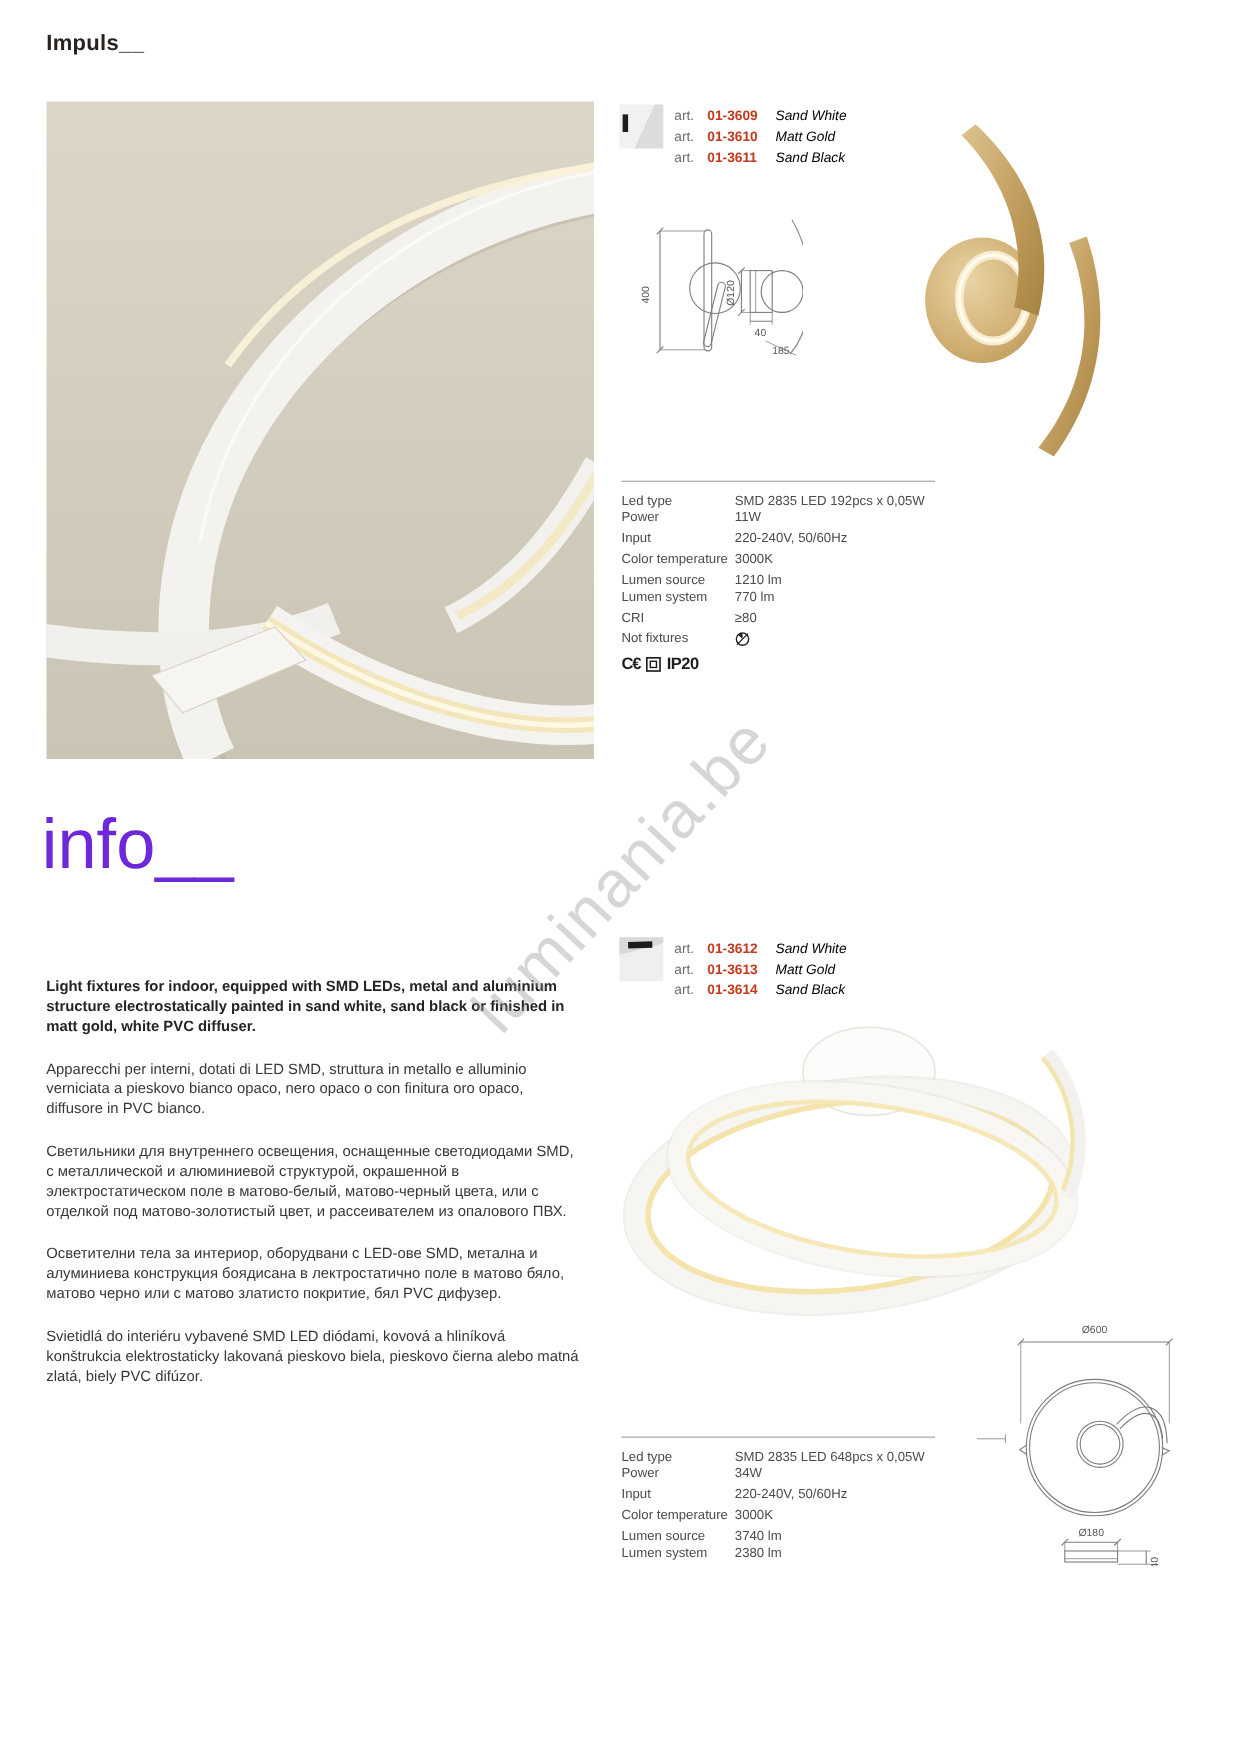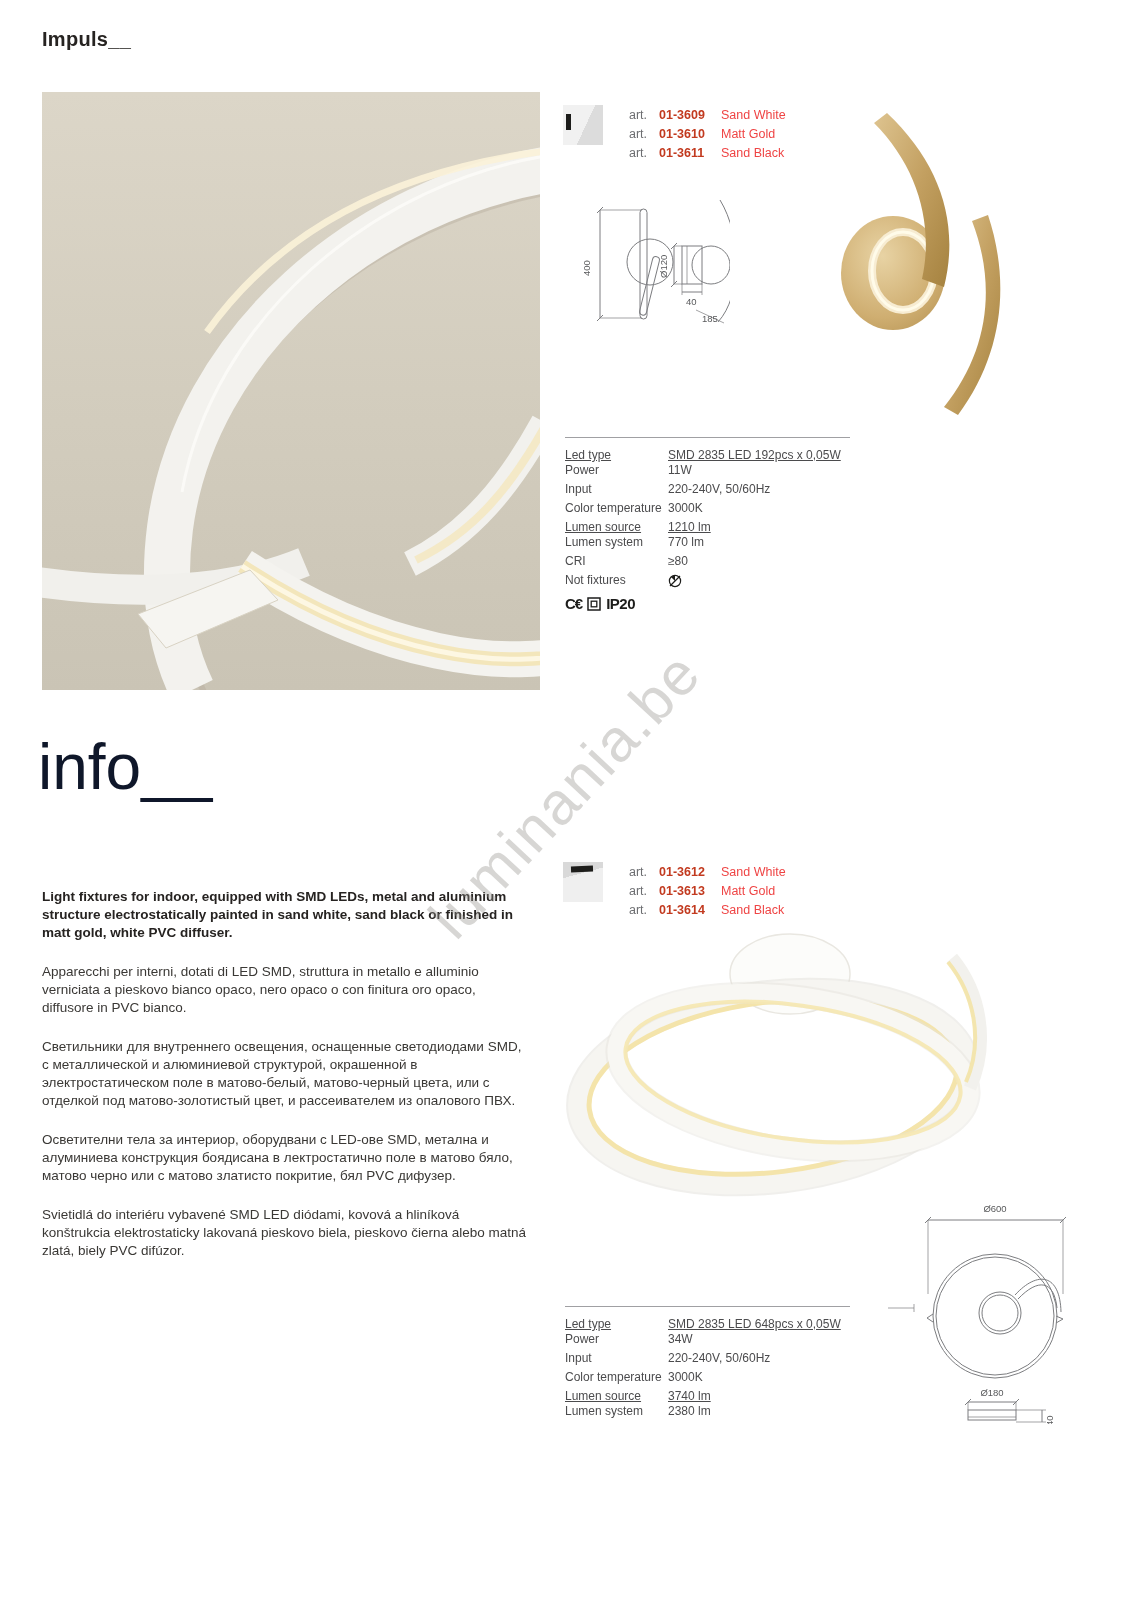--- a/index.html
+++ b/index.html
@@ -9,51 +9,51 @@
   
   .brand{position:absolute;left:42px;top:28px;font-size:20px;font-weight:700;
          color:#262321;letter-spacing:.3px;}
   .page-num{position:absolute;left:42px;top:1532px;font-size:22px;font-weight:600;color:#262321;}
   .site{position:absolute;right:41px;top:1545px;font-size:11px;color:#a8a8a8;}
 
   
   .photo-main{position:absolute;left:42px;top:92px;width:498px;height:598px;overflow:hidden;}
 
   
-  .art-block{position:absolute;display:flex;gap:26px;align-items:flex-start;margin-top:10px;}
+  .art-block{position:absolute;display:flex;gap:10px;align-items:flex-start;}
   .mount-icon{width:40px;height:40px;position:relative;flex-shrink:0;}
   .mount-icon .plate{position:absolute;inset:0;background:linear-gradient(115deg,#f1f1f1 55%,#dcdcdc 55%);}
   .mount-icon.ceiling .plate{background:linear-gradient(165deg,#d9d9d9 32%,#efefef 32%);}
   .mount-icon .bar-v{position:absolute;left:3px;top:9px;width:5px;height:16px;background:#1d1d1b;}
   .mount-icon .bar-h{position:absolute;left:8px;top:4px;width:22px;height:6px;background:#1d1d1b;transform:rotate(-2deg);}
   .art-rows{padding-top:1px;}
   .art-row{display:flex;align-items:baseline;font-size:12.5px;line-height:19px;}
   .art-prefix{color:#6d6e71;width:30px;}
   .art-number{font-weight:700;color:#c23a1f;width:62px;}
-  .art-finish{color:#ef4444;}
+  .art-finish{color:#000000;font-style:italic;}
 
   
   .tech{position:absolute;}
   .tech line,.tech path,.tech rect,.tech circle,.tech ellipse{stroke:#7c7d80;stroke-width:1;fill:none;}
   .tech .thin{stroke-width:.7;}
   .tech text{fill:#58595b;font-size:9.5px;stroke:none;font-family:"Liberation Sans",sans-serif;}
 
   
   .spec{position:absolute;width:285px;border-top:1px solid #a0a0a3;padding-top:11px;}
   .spec-row{display:flex;font-size:12px;line-height:13px;color:#4b4b4d;margin-bottom:6px;}
-  .spec-row.tight{margin-bottom:2px;text-decoration:underline;}
+  .spec-row.tight{margin-bottom:2px;}
   .spec-label{width:103px;flex-shrink:0;}
   .spec-value{flex:1;}
   .dim-icon{display:inline-block;vertical-align:-2px;}
   .certs{display:flex;align-items:center;gap:5px;margin-top:3px;}
   .ce{font-size:15px;font-weight:700;letter-spacing:-1px;color:#1d1d1b;}
   .ip{font-size:15px;font-weight:700;color:#1d1d1b;letter-spacing:-.5px;}
 
   
-  .info-h{position:absolute;left:38px;top:730px;font-size:64px;font-weight:400;color:#0f172a;letter-spacing:0;}
+  .info-h{position:absolute;left:38px;top:730px;font-size:64px;font-weight:400;color:#6d28d9;letter-spacing:0;}
   .info-text{position:absolute;left:42px;top:888px;width:486px;font-size:13.5px;line-height:18px;color:#3a3835;}
   .info-text p{margin:0 0 21px 0;}
   .info-text p.en{font-weight:700;color:#262321;}
 
   
   .watermark{position:absolute;left:565px;top:795px;transform:translate(-50%,-50%) rotate(-47deg);
              font-size:60px;color:rgba(150,148,143,.38);letter-spacing:2px;white-space:nowrap;
              pointer-events:none;z-index:6;}
 
   .product-photo{position:absolute;}

